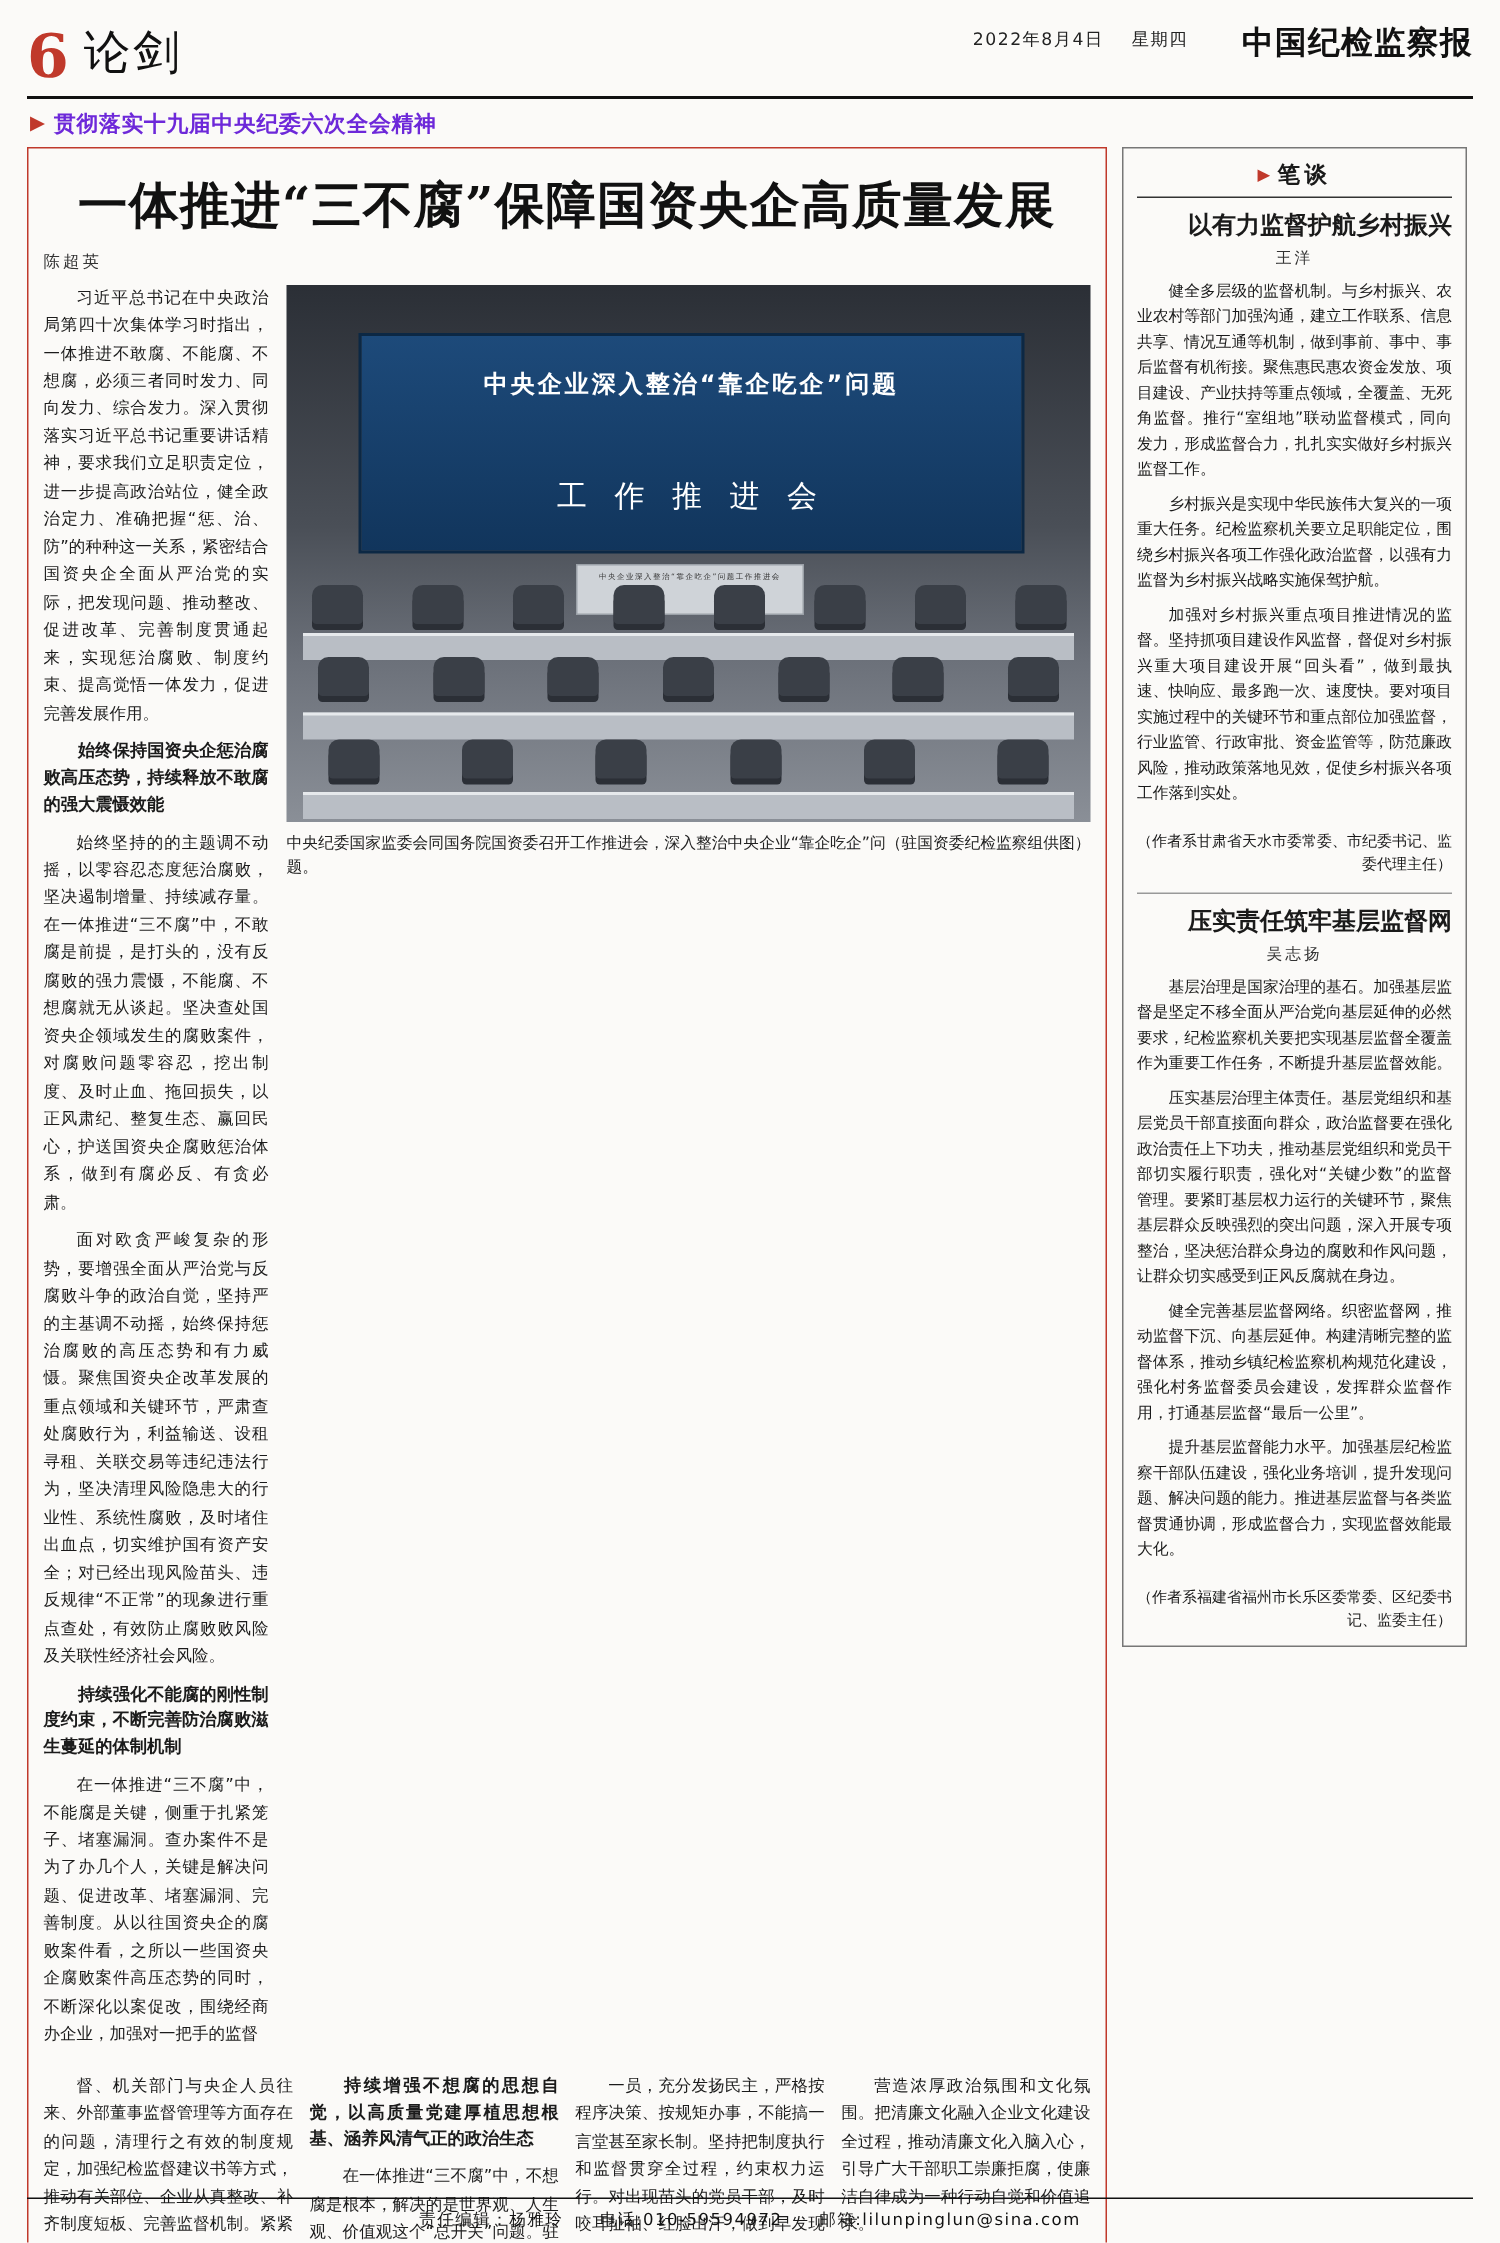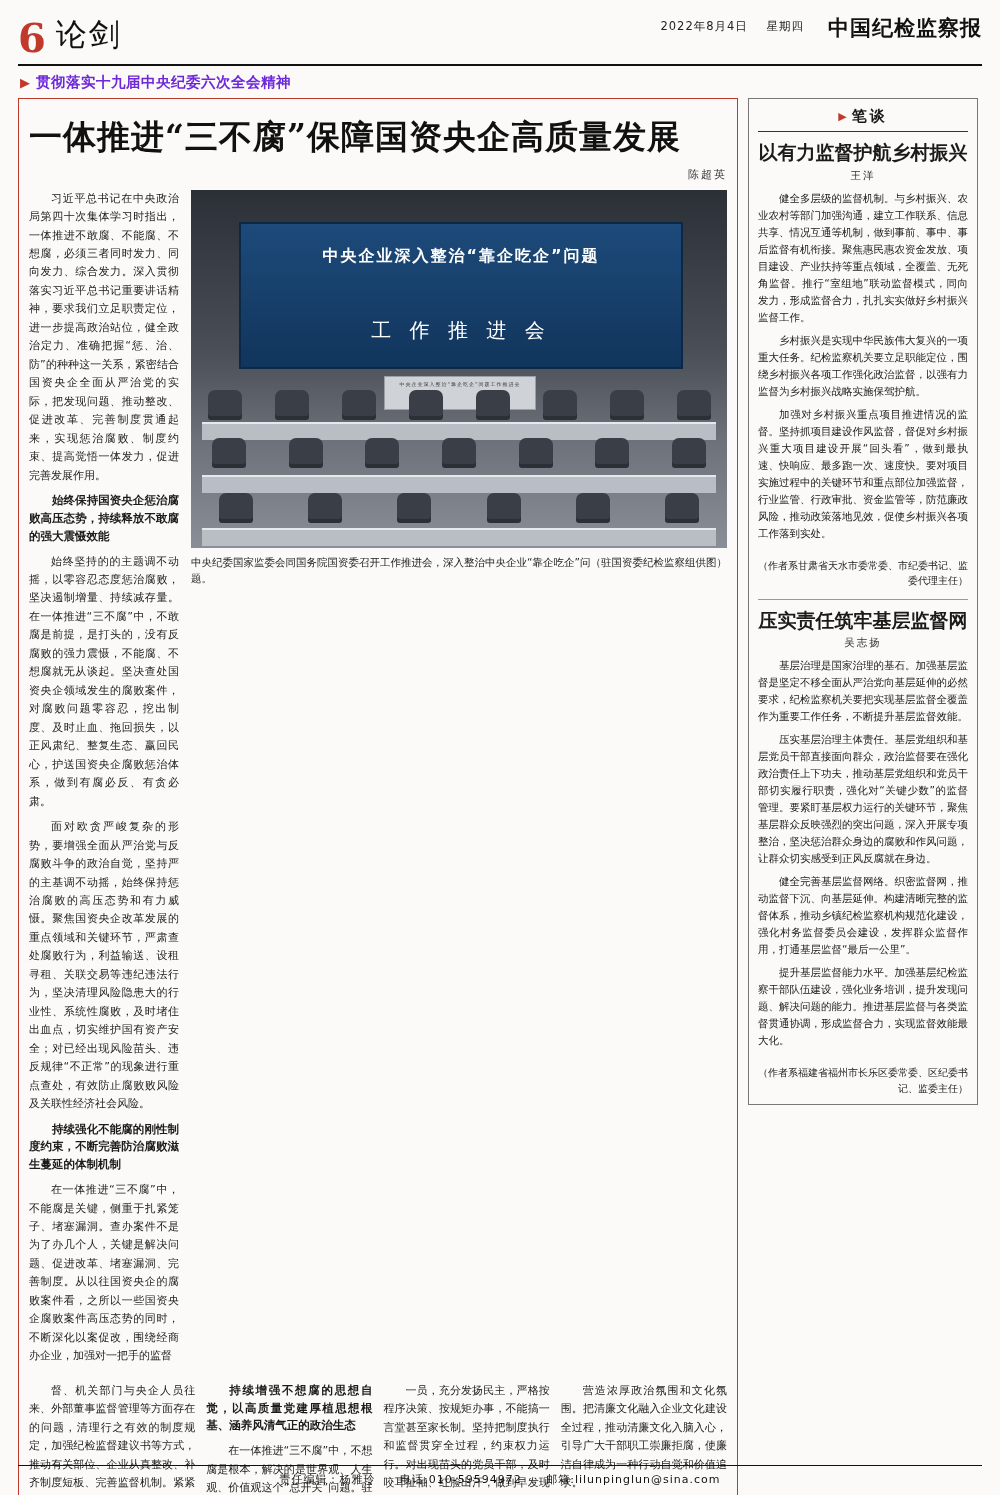--- a/index.html
+++ b/index.html
@@ -10,42 +10,42 @@
     color:#1a1a1a;
     -webkit-font-smoothing:antialiased;
   }
   .page{position:relative;width:1000px;height:1495px;box-sizing:border-box;padding:14px 18px 0 18px;}
 
   
   .masthead{display:flex;align-items:flex-start;justify-content:space-between;border-bottom:2px solid #111;padding-bottom:8px;}
   .mh-left{display:flex;align-items:flex-end;gap:10px;}
   .page-num{font-family:"DejaVu Serif","Liberation Serif",serif;font-size:40px;line-height:.9;color:#c0392b;font-weight:700;}
   .section-title{font-family:"DejaVu Serif","Liberation Serif",serif;font-size:31px;font-weight:400;letter-spacing:2px;color:#111;}
-  .mh-right{display:flex;align-items:center;gap:24px;}
+  .mh-right{display:flex;align-items:center;gap:36px;}
   .mh-date{font-size:11.5px;color:#222;letter-spacing:1px;padding-bottom:4px;}
   .paper-name{font-family:"DejaVu Serif","Liberation Serif",serif;font-size:21px;font-weight:700;letter-spacing:1px;color:#111;}
 
   
   .banner{display:flex;align-items:center;gap:6px;margin:7px 0 6px 2px;}
   .banner .flagicon{color:#c0392b;font-size:13px;line-height:1;}
   .banner .btxt{font-size:14.5px;font-weight:700;letter-spacing:.5px;color:#6d28d9;}
 
   
   .cols{display:flex;gap:10px;}
   .left-zone{width:720px;}
   .right-zone{width:230px;}
 
   
   .lead-box{border:1px solid #c0392b;padding:10px 10px 8px 10px;box-sizing:border-box;}
   .lead-title{
     font-family:"DejaVu Serif","Liberation Serif",serif;
-    font-size:33px;font-weight:700;text-align:left;letter-spacing:1px;color:#111;
+    font-size:33px;font-weight:700;text-align:center;letter-spacing:1px;color:#111;
     line-height:1.2;margin:8px 0 10px 0;
   }
-  .byline{text-align:right;font-size:11px;color:#333;margin-bottom:8px;letter-spacing:2px;}
+  .byline{text-align:left;font-size:11px;color:#333;margin-bottom:8px;letter-spacing:2px;}
 
   .lead-top{display:flex;gap:12px;}
   .lead-col1{width:150px;}
   .photo-wrap{flex:1;}
   .photo{
     position:relative;width:100%;height:358px;overflow:hidden;
     background:linear-gradient(#2b2f36,#4a4f57 45%,#6c717a 70%,#8a8f97);
   }
   .photo .screen{
     position:absolute;left:9%;top:9%;width:82%;height:40%;
@@ -69,21 +69,21 @@
   .colbody p{margin:0 0 7px 0;text-indent:2em;}
   .sub-h{font-weight:700;font-size:11.5px;text-indent:0;margin:9px 0 6px 0;line-height:1.55;}
   .four-cols{display:flex;gap:11px;margin-top:9px;}
   .four-cols > div{width:25%;}
 
   
   .rail-box{border:1px solid #777;padding:8px 9px;box-sizing:border-box;}
   .rail-head{display:flex;align-items:center;justify-content:center;gap:5px;border-bottom:1px solid #333;padding-bottom:5px;margin-bottom:8px;}
   .rail-head .flagicon{color:#c0392b;font-size:11px;}
   .rail-head .rtitle{font-size:15px;font-weight:700;letter-spacing:3px;}
-  .rail-art-title{font-family:"DejaVu Serif","Liberation Serif",serif;font-size:19px;font-weight:700;text-align:center;line-height:1.3;margin:4px 0 4px 0;}
+  .rail-art-title{font-family:"DejaVu Serif","Liberation Serif",serif;font-size:16px;font-weight:700;text-align:right;line-height:1.3;margin:4px 0 4px 0;}
   .rail-byline{text-align:center;font-size:10.5px;color:#333;margin-bottom:7px;letter-spacing:2px;}
   .rail-body{font-size:10.5px;line-height:1.62;text-align:justify;}
   .rail-body p{margin:0 0 6px 0;text-indent:2em;}
   .rail-sign{text-align:right;font-size:10px;line-height:1.55;margin-top:16px;}
   .rail-rule{border:0;border-top:1px solid #999;margin:10px 0 8px 0;}
 
   
   .footer{
     position:absolute;left:18px;right:18px;bottom:8px;
     border-top:1px solid #111;padding-top:6px;

